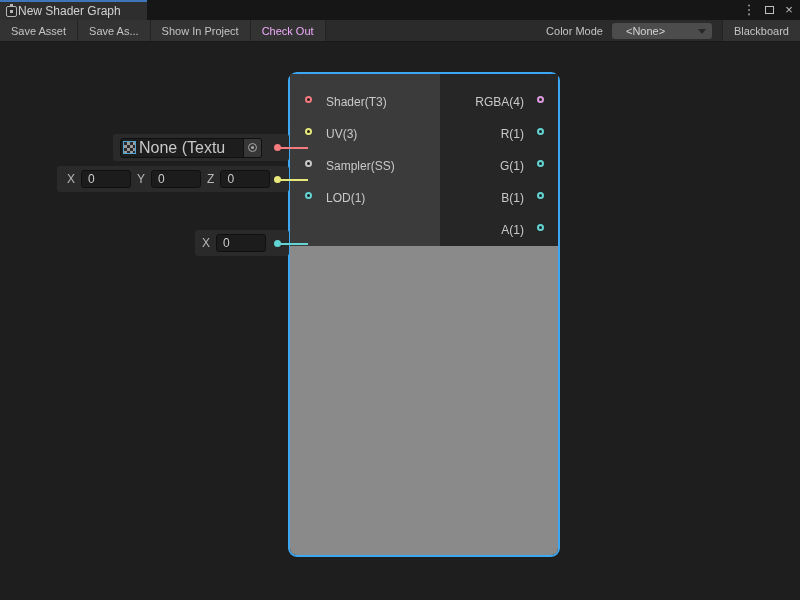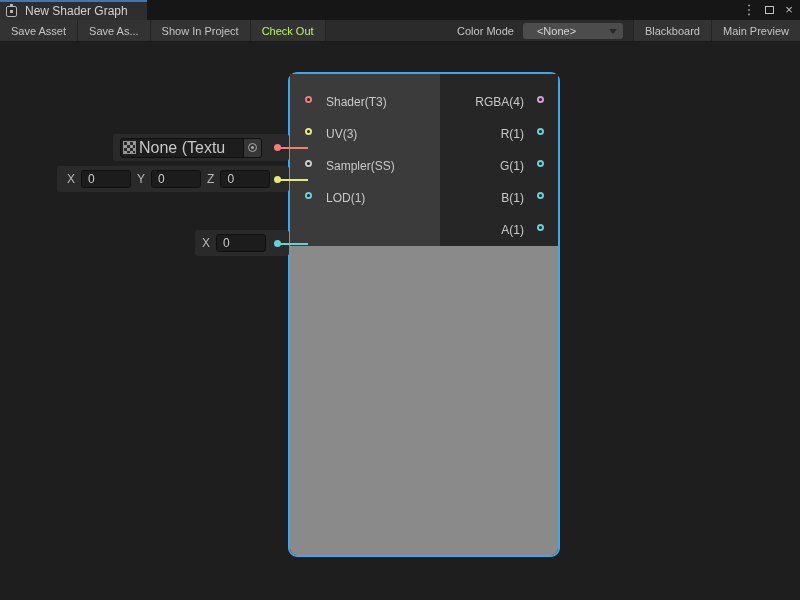--- a/index.html
+++ b/index.html
@@ -2,40 +2,40 @@
 <html><head>
 <meta charset="utf-8">
 <style>
   * { margin:0; padding:0; box-sizing:border-box; }
   html,body { width:800px; height:600px; overflow:hidden; background:#1E1E1E;
               font-family:"Liberation Sans", sans-serif; }
 
   
   .tabbar { position:absolute; left:0; top:0; width:800px; height:20px; background:#161616; }
   .tab { position:absolute; left:0; top:0; width:147px; height:20px; background:#2E2E2E;
-         border-top:2px solid #3E76B9; display:flex; align-items:center; gap:8px; padding-left:6px; }
+         border-top:2px solid #3E76B9; display:flex; align-items:center; gap:1px; padding-left:6px; }
   .tab-label { font-size:12px; color:#D2D2D2; white-space:nowrap; }
   .tab-icon { width:11px; height:11px; border:1px solid #B5B5B5; border-radius:2px;
               background:#262626; position:relative; flex:0 0 auto; }
   .tab-icon::before { content:''; position:absolute; top:-3px; left:50%; margin-left:-1.5px;
               width:3px; height:3px; background:#B5B5B5; }
   .tab-icon::after { content:''; position:absolute; top:3px; left:3px; width:3px; height:3px;
               background:#B5B5B5; }
   .win-controls { position:absolute; right:4px; top:0; height:20px; display:flex;
               align-items:center; gap:6px; }
   .win-btn { color:#C0C0C0; font-size:13px; line-height:20px; width:14px; text-align:center;
               cursor:default; }
   .maximize-box { width:9px; height:8px; border:1.5px solid #C0C0C0; display:inline-block; }
 
   
   .toolbar { position:absolute; left:0; top:20px; width:800px; height:22px; background:#2B2B2B;
              border-bottom:1px solid #191919; display:flex; align-items:stretch; font-size:11px; }
   .tb-btn { background:#333333; color:#C4C4C4; display:flex; align-items:center;
             padding:0 11px; border-right:1px solid #232323; white-space:nowrap; cursor:default; }
-  .tb-btn.disabled { color:#bef264;text-align:right; }
+  .tb-btn.disabled { color:#f0abfc;text-align:right; }
   .tb-right { margin-left:auto; display:flex; align-items:stretch; }
   .tb-label { color:#C4C4C4; display:flex; align-items:center; padding:0 9px; }
   .dropdown { width:100px; height:16px; align-self:center; background:#4C4C4C; border-radius:3px;
               display:flex; align-items:center; padding:0 14px; margin-right:10px; color:#D4D4D4;
               position:relative; cursor:default; }
   .dd-arrow { position:absolute; right:6px; top:6px; width:0; height:0;
               border-left:4px solid transparent; border-right:4px solid transparent;
               border-top:5px solid #282828; }
   .tb-right .tb-btn { border-left:1px solid #232323; border-right:none; }
 
@@ -106,21 +106,20 @@
   <div class="tb-btn">Save As...</div>
   <div class="tb-btn">Show In Project</div>
   <div class="tb-btn disabled">Check Out</div>
   <div class="tb-right">
     <div class="tb-label">Color Mode</div>
     <div class="dropdown">
       <span>&lt;None&gt;</span>
       <span class="dd-arrow"></span>
     </div>
     <div class="tb-btn">Blackboard</div>
-    <div class="tb-btn">Main Preview</div>
   </div>
 </div>
 
 <div class="graph">
 
   <div class="node" style="border-color: rgb(61, 167, 242);">
     <div class="node-ports">
       <div class="ports-in-col"></div>
       <div class="ports-out-col"></div>
 

